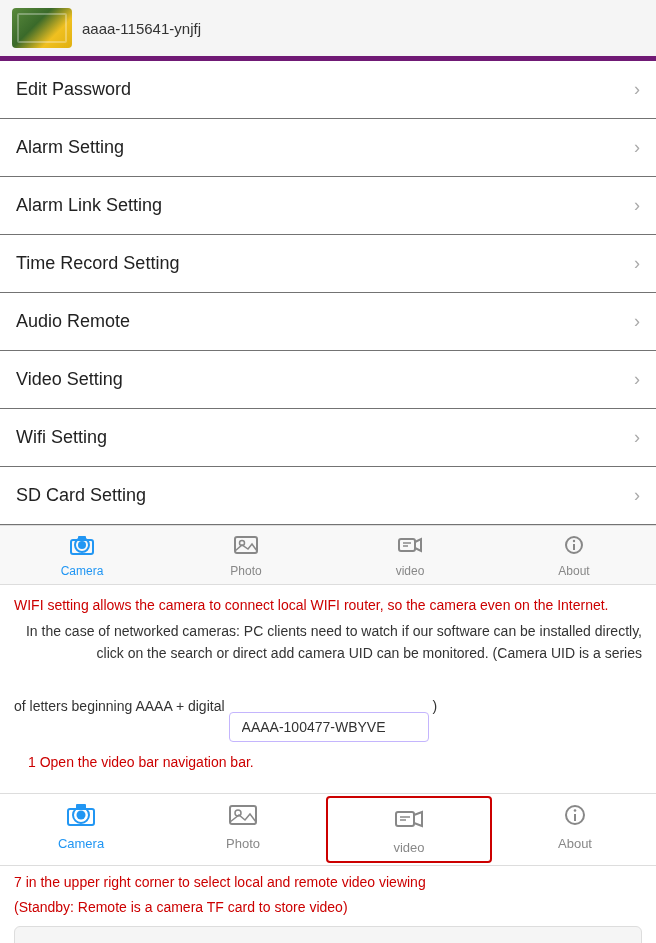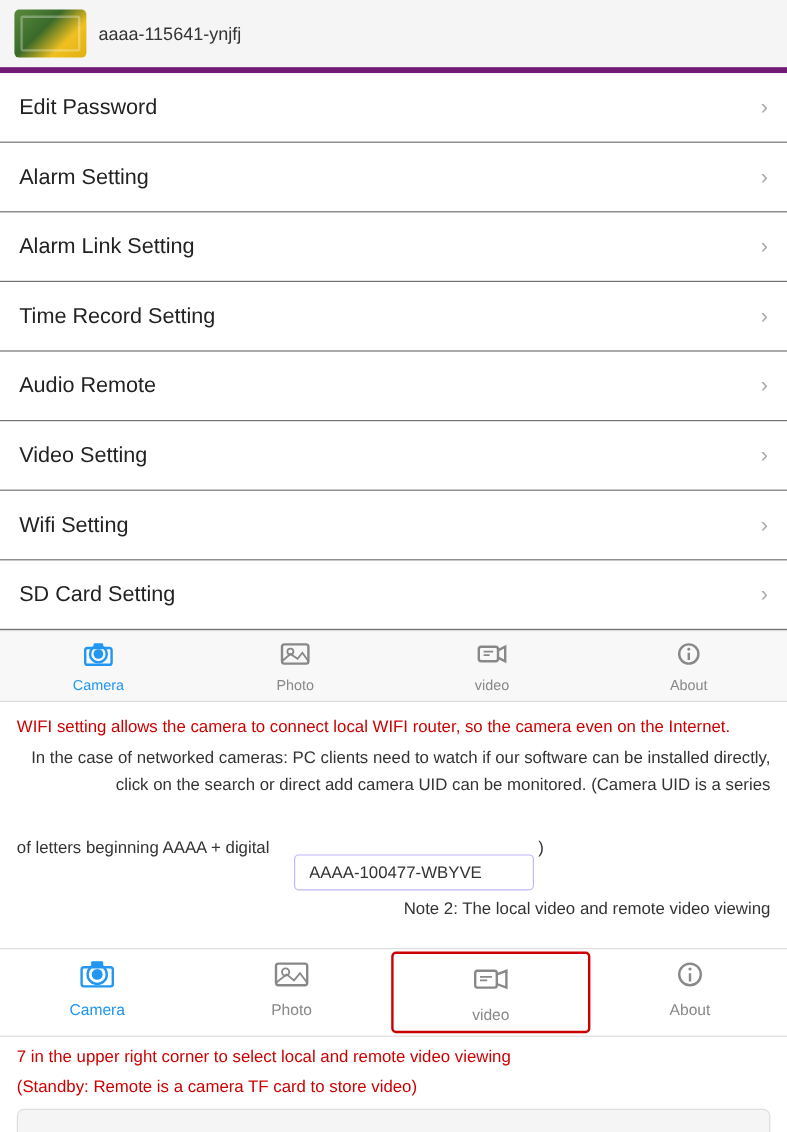--- a/index.html
+++ b/index.html
@@ -130,21 +130,21 @@
       margin-top: 41px;
     }
     .uid-suffix {
       font-size: 14px;
       color: #333;
       margin-left: 4px;
     }
     .uid-prefix {
       font-size: 14px;
       color: #333;
-      margin-right: 20px;
+      margin-right: 4px;
     }
 
     
     .bottom-nav2 {
       display: flex;
       background: #fff;
       border-top: 1px solid #ddd;
       border-bottom: 1px solid #ddd;
       margin-top: 8px;
     }
@@ -307,21 +307,21 @@
 <div class="info-section">
   <div class="info-red">WIFI setting allows the camera to connect local WIFI router, so the camera even on the Internet.</div>
   <div class="info-text">
     In the case of networked cameras: PC clients need to watch if our software can be installed directly, click on the search or direct add camera UID can be monitored. (Camera UID is a series
   </div>
   <div class="uid-area">
     <span class="uid-prefix">of letters beginning AAAA + digital</span>
     <input class="uid-input" type="text" value="AAAA-100477-WBYVE" readonly="" style="">
     <span class="uid-suffix">)</span>
   </div>
-  <div class="info-text">Note 2: The local video and remote video viewing</div>
+  <div class="step-text">1 Open the video bar navigation bar.</div>
 </div>
 
 <div class="bottom-nav2">
   <div class="nav-item2 active">
     <span class="nav-icon2">
       <svg width="30" height="26" viewBox="0 0 30 26" fill="none">
         <circle cx="15" cy="13" r="8" stroke="#2196F3" stroke-width="2" fill="none"></circle>
         <circle cx="15" cy="13" r="4.5" fill="#2196F3"></circle>
         <rect x="2" y="7" width="26" height="16" rx="2" stroke="#2196F3" stroke-width="2" fill="none"></rect>
         <rect x="10" y="2" width="10" height="5" rx="1" fill="#2196F3"></rect>

